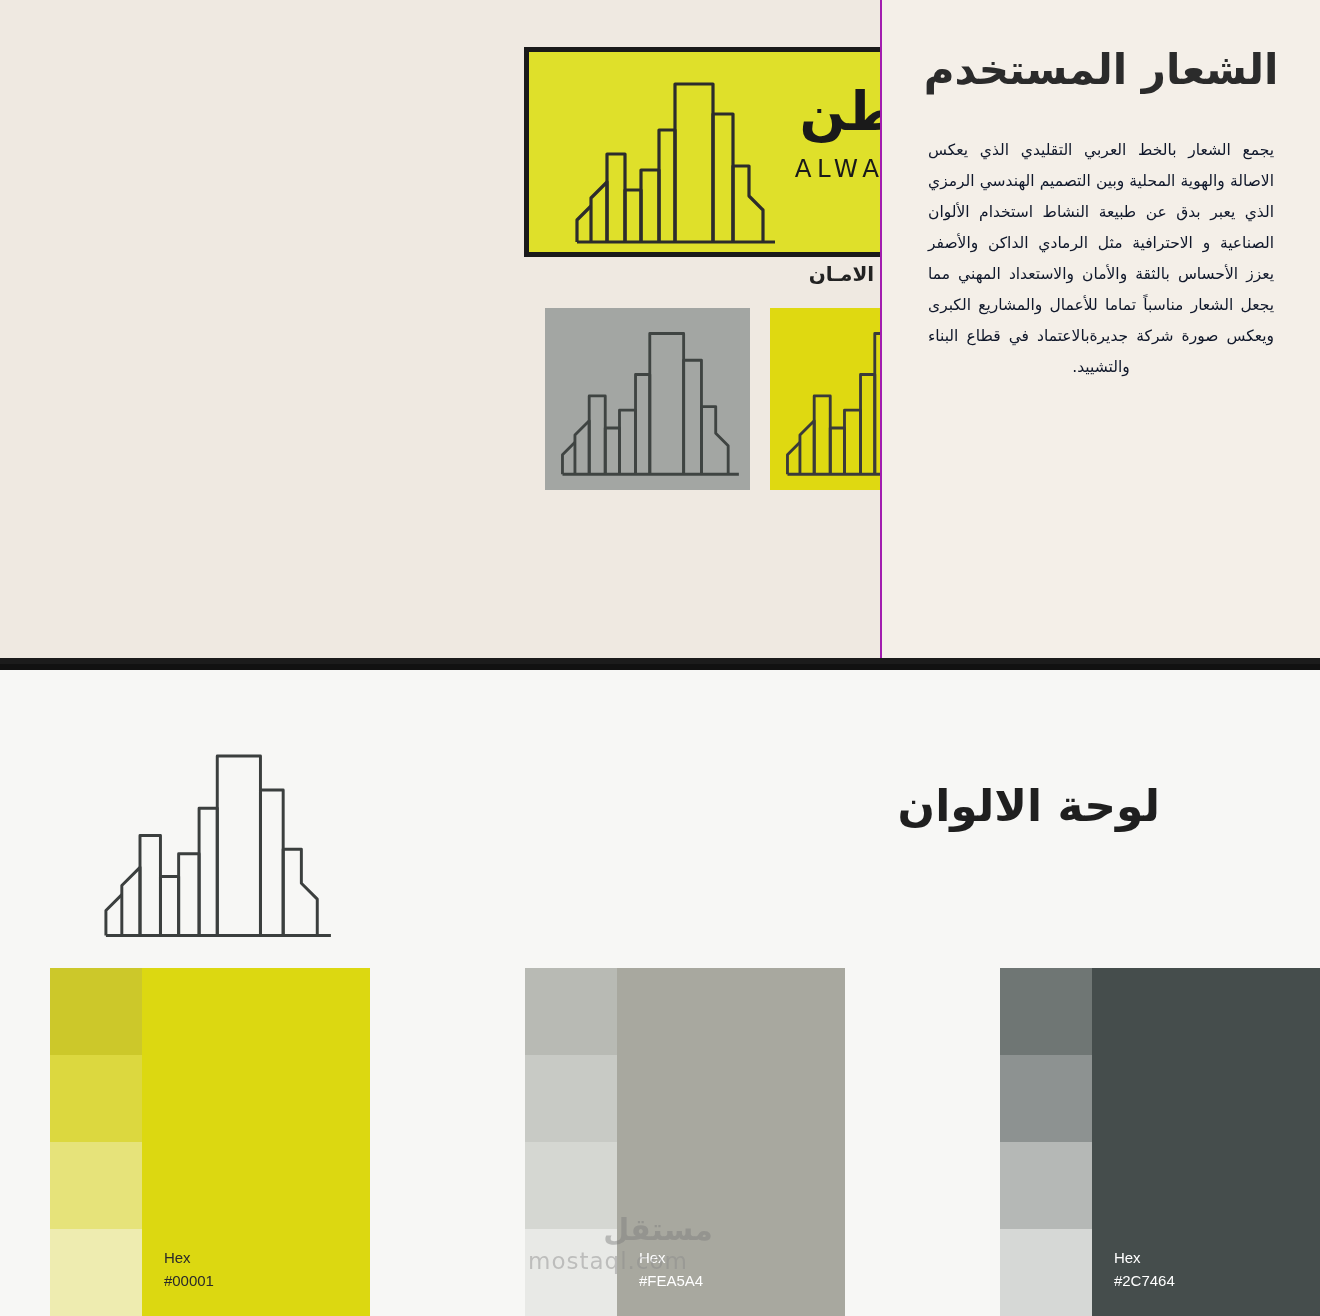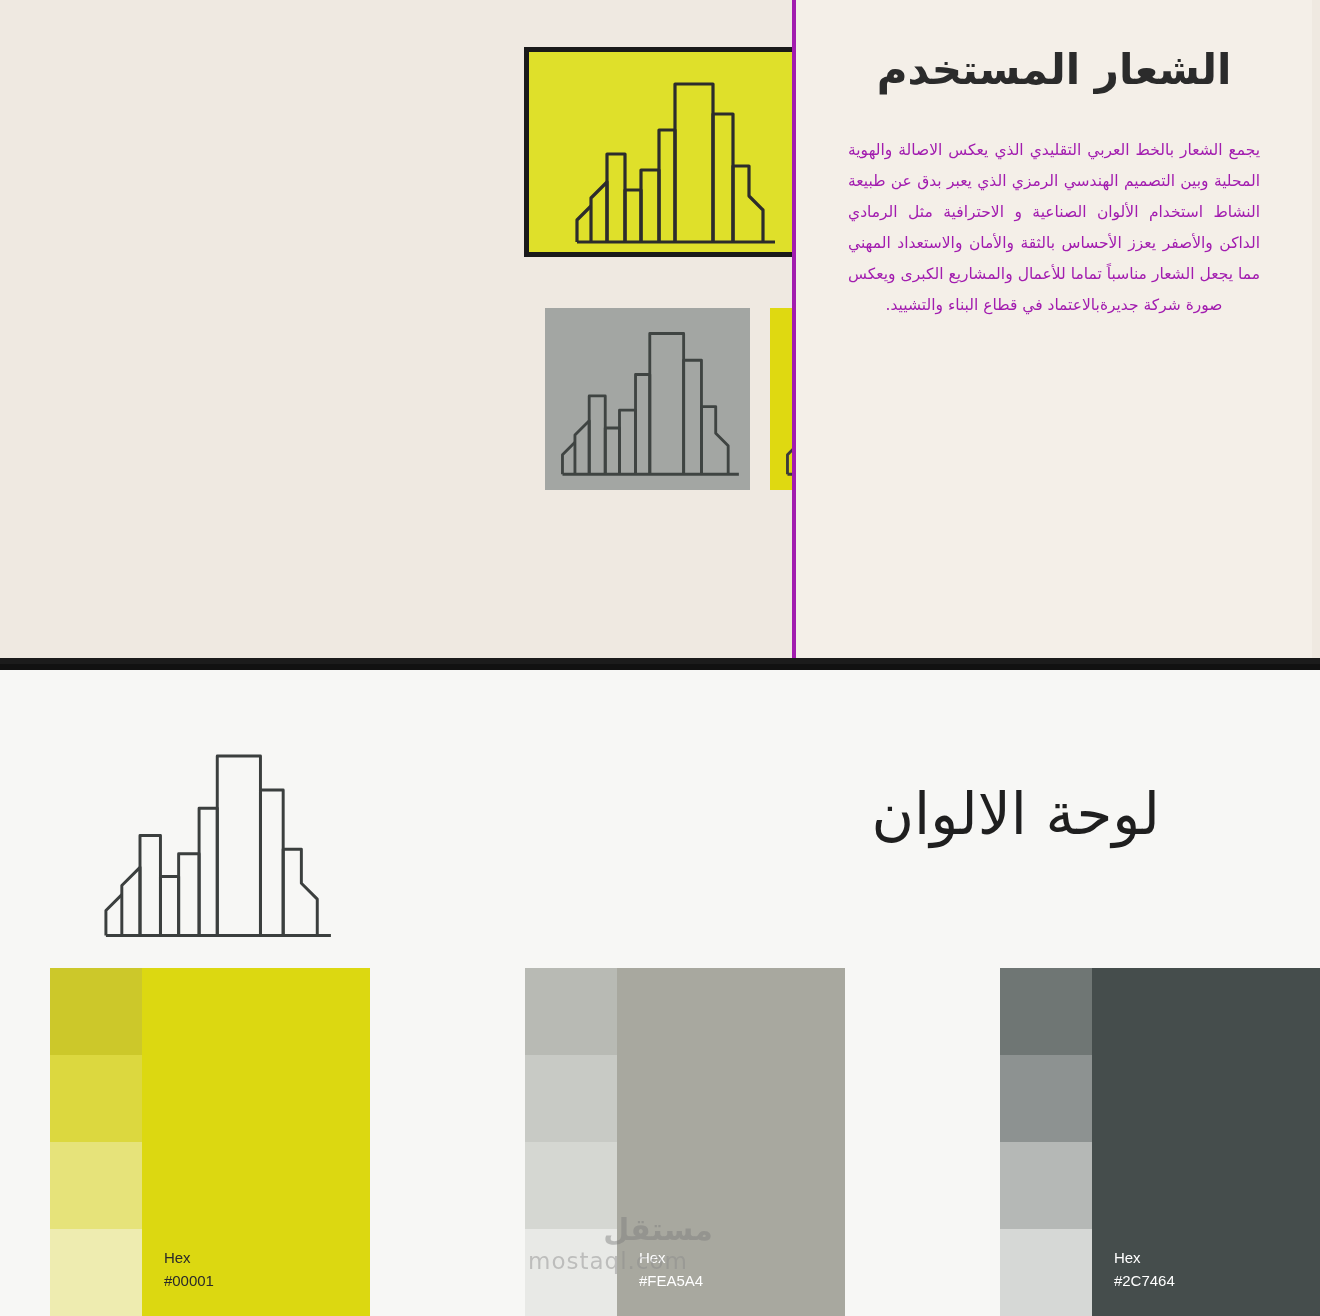--- a/index.html
+++ b/index.html
@@ -12,43 +12,43 @@
   .page{position:relative;width:1320px;height:1316px;}
 
   
   .top-panel{
     position:absolute;left:0;top:0;width:1320px;height:664px;
     background:#efe9e1;
     border-bottom:6px solid #1b1b1b;
     box-sizing:border-box;
   }
   .top-left{
-    position:absolute;right:8px;top:0;width:520px;height:658px;
+    position:absolute;right:0;top:0;width:440px;height:658px;
     background:#f4efe8;
-    border-left:4px solid #a21caf;
+    border-left:2px solid #a21caf;
     box-sizing:border-box;
   }
   .top-left-inner{padding:40px 36px 0 36px;}
   .logo-heading{
     font-family:"DejaVu Sans", sans-serif;
     font-size:42px;
     line-height:1.45;
     font-weight:700;
     color:#2b2b2b;
     text-align:center;
     letter-spacing:0px;
     margin:0 0 34px 0;
   }
   .logo-desc{
     font-size:15.5px;
     line-height:2.0;
-    color:#a21caf;
+    color:#0f172a;
     text-align:justify;
     text-align-last:center;
-    margin:16px;
+    margin:10px;
     direction:rtl;
   }
 
   .top-right{
     position:absolute;left:0;top:0;width:880px;height:658px;
     background:#efe9e1;
   }
 
   
   .logo-box{
@@ -86,21 +86,21 @@
   }
   .swatch-tile svg{position:absolute;left:50%;top:50%;transform:translate(-50%,-50%);}
 
   
   .bottom-panel{
     position:absolute;left:0;top:670px;width:1320px;height:646px;
     background:#f7f7f5;
   }
   .palette-title{
     position:absolute;right:160px;top:110px;
-    font-size:58px;font-weight:400;color:#1f1f1f;letter-spacing:1px;
+    font-size:44px;font-weight:700;color:#1f1f1f;letter-spacing:1px;
   }
   .bottom-mark{
     position:absolute;left:90px;top:62px;width:250px;height:215px;
   }
   .palette-row{
     position:absolute;left:190px;top:298px;width:1130px;height:348px;
     display:flex;gap:155px;
   }
   .palette-col{
     width:320px;height:348px;position:relative;display:flex;

